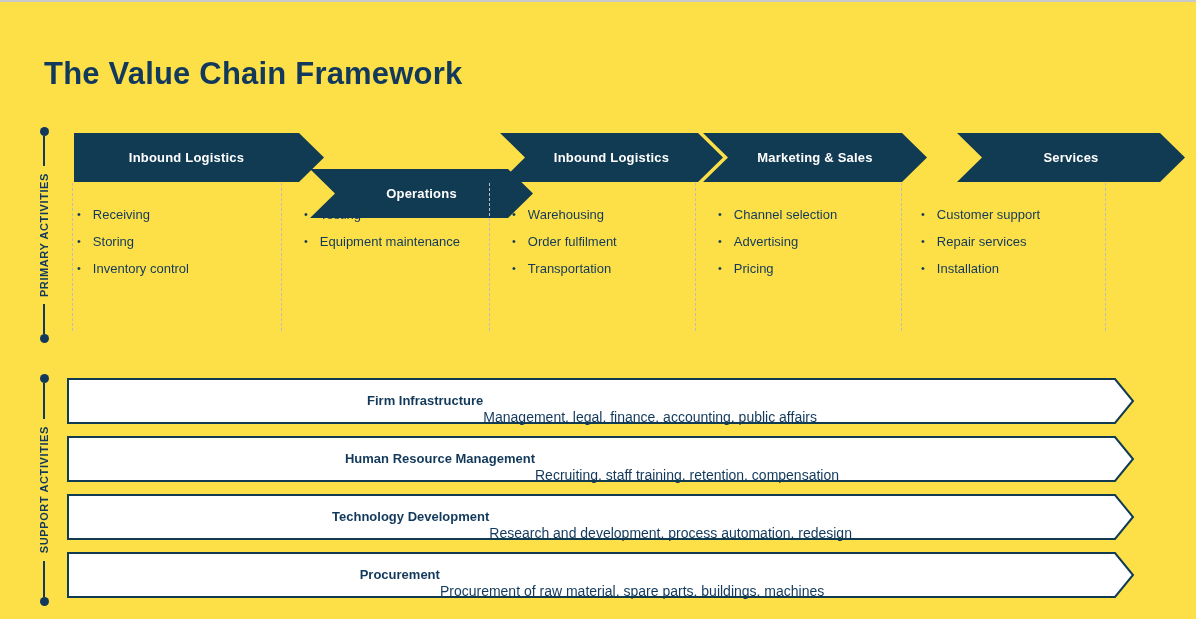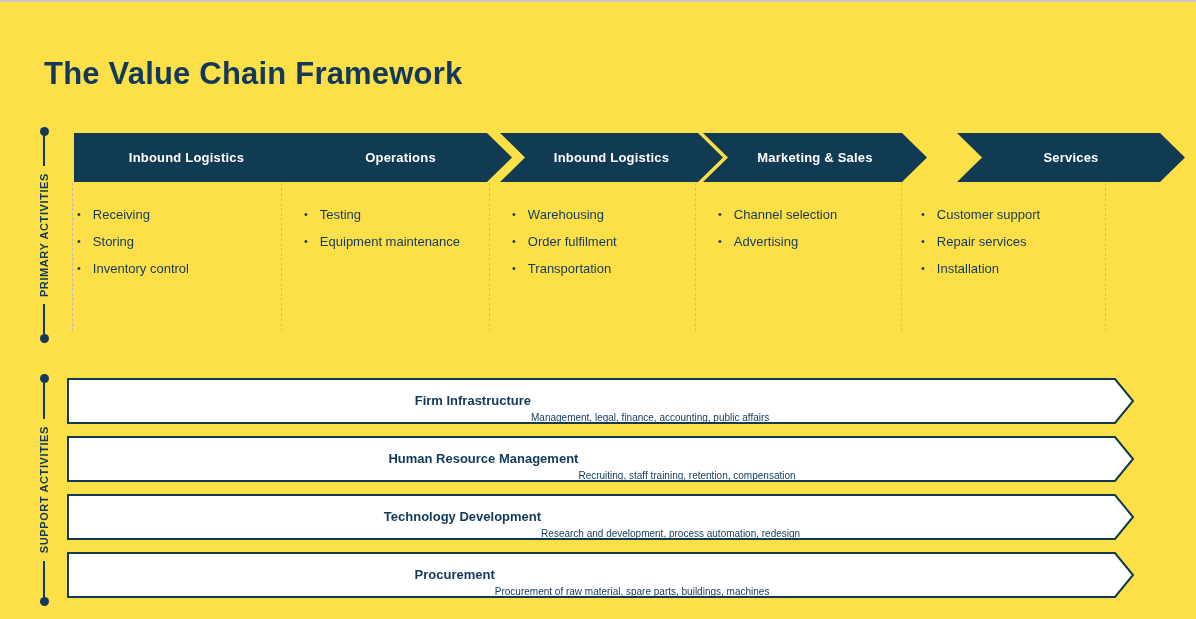--- a/index.html
+++ b/index.html
@@ -54,21 +54,21 @@
 
   
   .banner { position: absolute; left: 67px; width: 1068px; height: 46px; }
   .banner svg { position: absolute; inset: 0; width: 100%; height: 100%; }
   .banner .btxt {
     position: absolute; inset: 0; padding-right: 18px;
     display: flex; flex-direction: row; align-items: center; justify-content: center;
     color: #12395b; text-align: right;
   }
   .banner .btitle { font-size: 13px; font-weight: bold; line-height: 16px; }
-  .banner .bdesc  { font-size: 10px; line-height: 15px; margin-top: 32px; }
+  .banner .bdesc  { font-size: 14px; line-height: 15px; margin-top: 32px; }
 </style>
 </head>
 <body>
 
 <div class="canvas">
   <div class="top-edge"></div>
 
   <h1 class="page-title">The Value Chain Framework</h1>
 
   <div class="rail rail-primary">
@@ -81,21 +81,21 @@
 
   <div class="rail rail-support">
     <div class="dot"></div>
     <div class="line"></div>
     <div class="rail-label">SUPPORT ACTIVITIES</div>
     <div class="line"></div>
     <div class="dot"></div>
   </div>
 
   <div class="band-seg first" style="left:74px;  width:250px;">Inbound Logistics</div>
-  <div class="band-seg mid" style="left:289px; width:223px;">Operations</div>
+  <div class="band-seg mid" style="left:310px; width:223px;margin-top:36px;">Operations</div>
   <div class="band-seg mid" style="left:500px; width:223px;">Inbound Logistics</div>
   <div class="band-seg mid" style="left:703px; width:224px;">Marketing &amp; Sales</div>
   <div class="band-seg mid" style="left:957px; width:228px;">Services</div>
 
   <div class="vdash" style="left:72px;"></div>
   <div class="vdash" style="left:281px;"></div>
   <div class="vdash" style="left:489px;"></div>
   <div class="vdash" style="left:695px;"></div>
   <div class="vdash" style="left:901px;"></div>
   <div class="vdash" style="left:1105px;"></div>
@@ -147,20 +147,24 @@
   <div class="col" style="left:718px; width:180px;">
     <ul>
       <li>
           <span class="blt"></span>
           <span>Channel selection</span>
         </li>
       <li>
           <span class="blt"></span>
           <span>Advertising</span>
         </li>
+      <li>
+          <span class="blt"></span>
+          <span>Pricing</span>
+        </li>
     </ul>
   </div>
   <div class="col" style="left:921px; width:180px;">
     <ul>
       <li>
           <span class="blt"></span>
           <span>Customer support</span>
         </li>
       <li>
           <span class="blt"></span>

